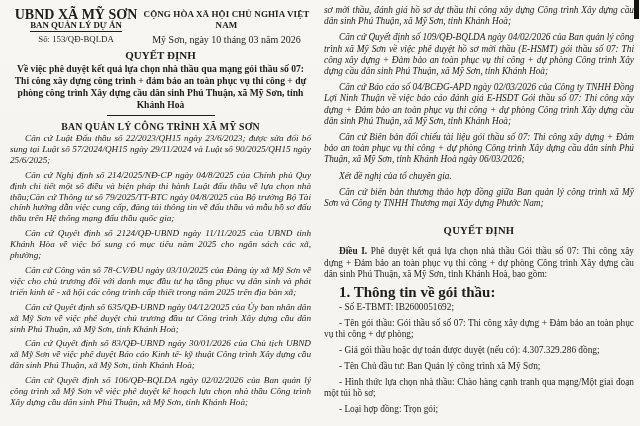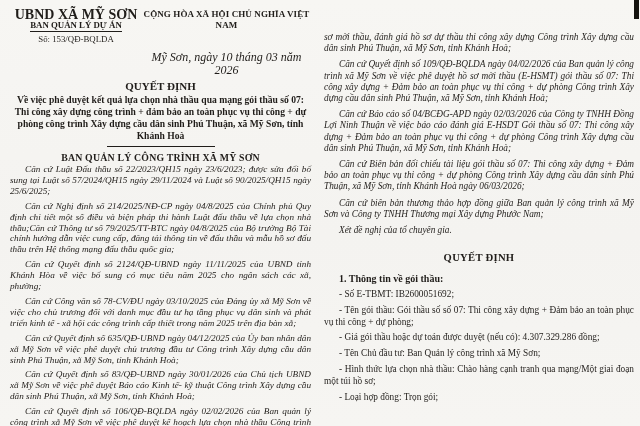--- a/index.html
+++ b/index.html
@@ -29,48 +29,48 @@
   .hdr { display: flex; margin-bottom: 3px; }
   .hdr-left  { width: 132px; flex: none; text-align: center; padding-top: 4px; }
   .hdr-right { flex: 1; text-align: center; padding-top: 4px; }
   .org-parent { font-size: 14px; font-weight: bold; line-height: 11px; }
   .org-name   { font-size: 8.8px; font-weight: bold; line-height: 11px; }
   .org-name .u-wrap { border-bottom: 1px solid #201d1a; padding-bottom: 1px; }
   .doc-number { font-size: 8.8px; line-height: 13px; margin-top: 2px; }
   .country { font-size: 9px; font-weight: bold; line-height: 11px; letter-spacing: .1px; }
   .motto   { font-size: 9.4px; font-weight: bold; line-height: 13px; display: inline-block;
              border-bottom: 1px solid #201d1a; padding: 0 2px 1px; }
-  .place-date { font-size: 12px; font-style: italic; line-height: 13px; margin-top: 20px; }
+  .place-date { font-size: 10px; line-height: 13px; margin-top: 2px; }
 
   
   .title { text-align: center; font-size: 11px; font-weight: bold; line-height: 13px; margin-top: 3px; }
   .subtitle { text-align: center; font-size: 9.6px; font-weight: bold; line-height: 12px; margin-top: 1px; }
   .title-rule { width: 108px; height: 0; border-top: 1.4px solid #201d1a; margin: 4px auto 5px; }
   .authority { text-align: center; font-size: 9.8px; font-weight: bold; letter-spacing: .2px;
                line-height: 12px; margin-bottom: 0; }
 
   
   .para {
     font-size: 9.2px; font-style: italic;
     line-height: 10.9px;
     text-align: justify;
     text-indent: 15px;
     margin-bottom: 4px;
   }
-  .para.cont { text-indent: 0; margin-top: 27px; }
+  .para.cont { text-indent: 0; }
   .col-right .para { font-size: 9.3px; line-height: 11.2px; margin-bottom: 5px; }
 
   .decision-heading { text-align: center; font-size: 10.6px; font-weight: bold;
                       margin: 16px 0 10px; letter-spacing: .3px; }
   .article {
     font-size: 9.3px; line-height: 11.6px; text-align: justify;
     text-indent: 15px; margin-bottom: 5px;
   }
   .article b { font-weight: bold; }
-  .section-heading { font-size: 10px; font-weight: bold; text-indent: 15px;
+  .section-heading { font-size: 15px; font-weight: bold; text-indent: 15px;
                      line-height: 12px; margin-bottom: 4px; }
   .detail { font-size: 9.3px; line-height: 11.4px; text-align: justify;
             text-indent: 15px; margin-bottom: 4.5px; }
 </style>
 </head>
 <body>
 
 <div class="page">
   <div class="scan-mark"></div>
 
@@ -106,25 +106,28 @@
       <div class="para">Căn cứ Quyết định số 106/QĐ-BQLDA ngày 02/02/2026 của Ban quản lý công trình xã Mỹ Sơn về việc phê duyệt kế hoạch lựa chọn nhà thầu Công trình  Xây dựng cầu dân sinh Phú Thuận, xã Mỹ Sơn, tỉnh Khánh Hoà;</div>
 
     </div>
 
     <div class="col-right">
 
       <div class="para cont">sơ mời thầu, đánh giá hồ sơ dự thầu thi công xây dựng Công trình Xây dựng cầu dân sinh Phú Thuận, xã Mỹ Sơn, tỉnh Khánh Hoà;</div>
       <div class="para">Căn cứ Quyết định số 109/QĐ-BQLDA ngày 04/02/2026 của Ban quản lý công trình xã Mỹ Sơn về việc phê duyệt hồ sơ mời thầu (E-HSMT) gói thầu số 07: Thi công xây dựng + Đảm bảo an toàn phục vụ thi công + dự phòng Công trình Xây dựng cầu dân sinh Phú Thuận, xã Mỹ Sơn, tỉnh Khánh Hoà;</div>
       <div class="para">Căn cứ Báo cáo số 04/BCĐG-APD ngày 02/03/2026 của Công ty TNHH Đồng Lợi Ninh Thuận về việc báo cáo đánh giá E-HSDT Gói thầu số 07: Thi công xây dựng + Đảm bảo an toàn phục vụ thi công + dự phòng Công trình Xây dựng cầu dân sinh Phú Thuận, xã Mỹ Sơn, tỉnh Khánh Hoà;</div>
       <div class="para">Căn cứ Biên bản đối chiếu tài liệu gói thầu số 07: Thi công xây dựng + Đảm bảo an toàn phục vụ thi công + dự phòng Công trình Xây dựng cầu dân sinh Phú Thuận, xã Mỹ Sơn, tỉnh Khánh Hoà ngày 06/03/2026;</div>
+      <div class="para">Xét đề nghị của tổ chuyên gia.</div>
       <div class="para">Căn cứ biên bản thương thảo hợp đồng giữa Ban quản lý công trình xã Mỹ Sơn và Công ty TNHH Thương mại Xây dựng Phước Nam;</div>
-      <div class="para">Xét đề nghị của tổ chuyên gia.</div>
 
       <div class="decision-heading">QUYẾT ĐỊNH</div>
 
+      <div class="article">
+        <b>Điều I.</b><span> Phê duyệt kết quả lựa chọn nhà thầu Gói thầu số 07: Thi công xây dựng + Đảm bảo an toàn phục vụ thi công + dự phòng Công trình Xây dựng cầu dân sinh Phú Thuận, xã Mỹ Sơn, tỉnh Khánh Hoà, bao gồm:</span>
+      </div>
 
       <div class="section-heading">1. Thông tin về gói thầu:</div>
 
       <div class="detail">- Số E-TBMT: IB2600051692;</div>
       <div class="detail">- Tên gói thầu: Gói thầu số số 07: Thi công xây dựng + Đảm bảo an toàn phục vụ thi công + dự phòng;</div>
       <div class="detail">- Giá gói thầu hoặc dự toán được duyệt (nếu có): 4.307.329.286 đồng;</div>
       <div class="detail">- Tên Chủ đầu tư: Ban Quản lý công trình xã Mỹ Sơn;</div>
       <div class="detail">- Hình thức lựa chọn nhà thầu: Chào hàng cạnh tranh qua mạng/Một giai đoạn một túi hồ sơ;</div>
       <div class="detail">- Loại hợp đồng: Trọn gói;</div>
     </div>

